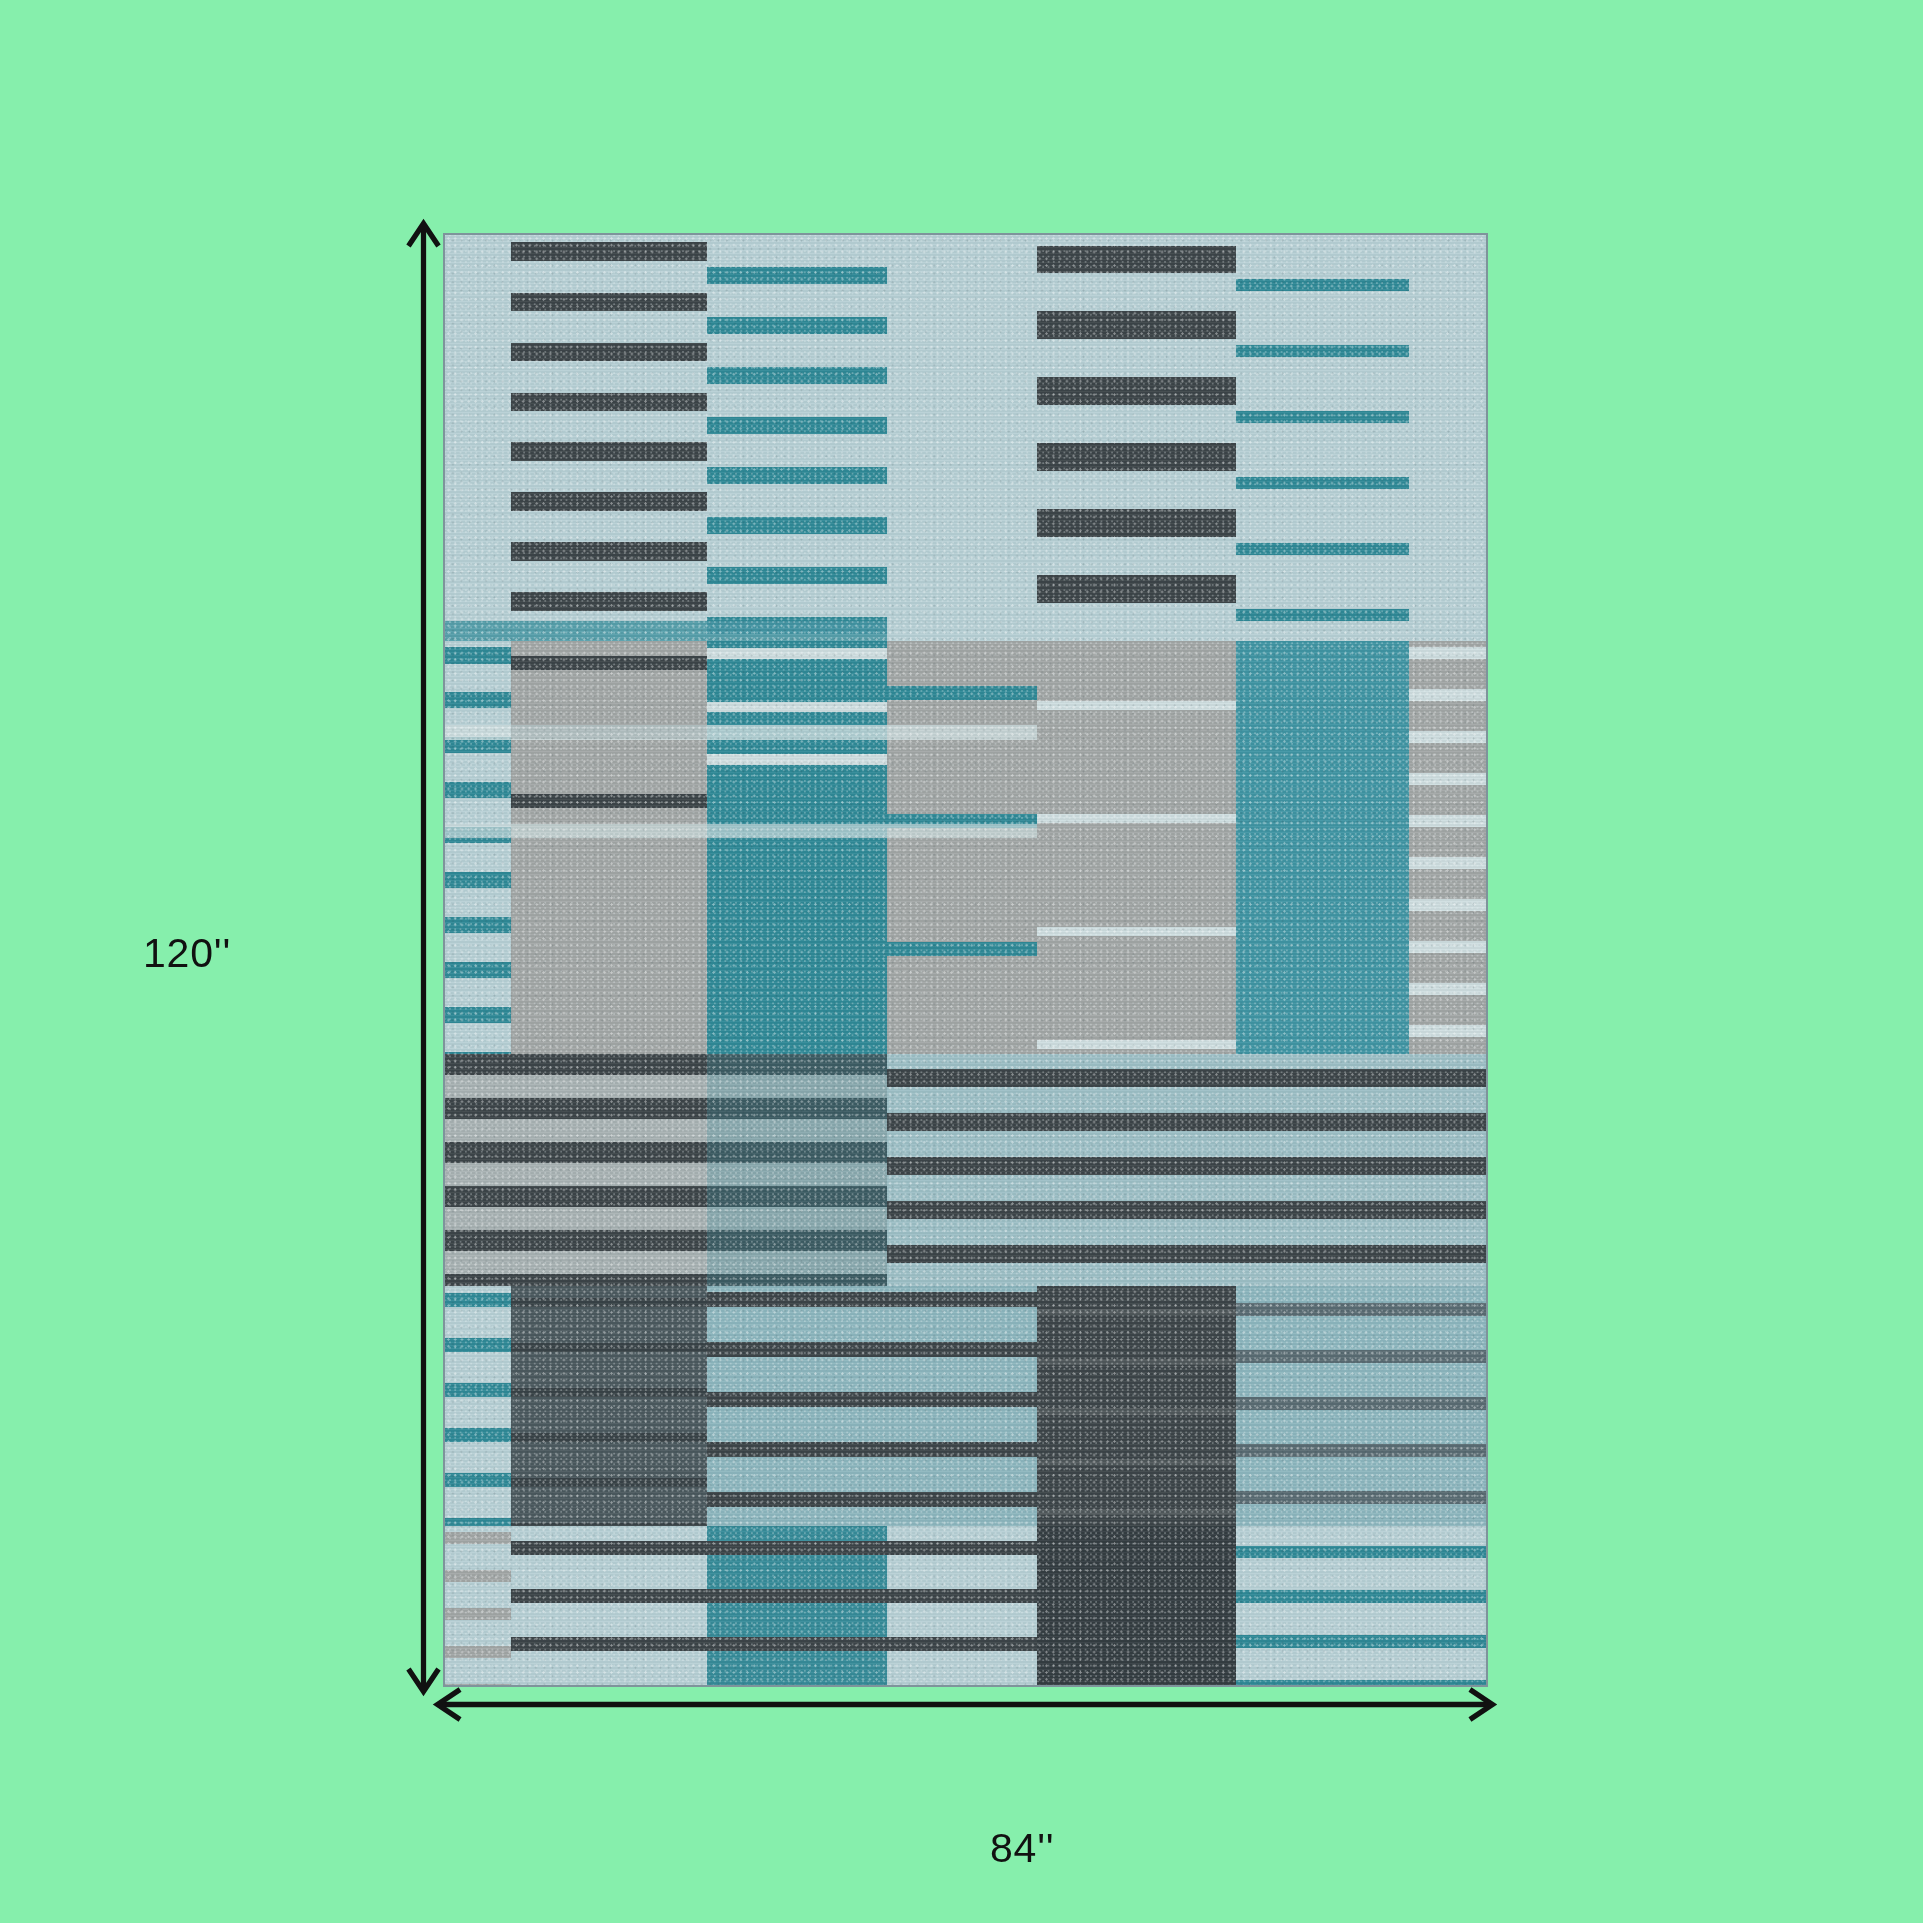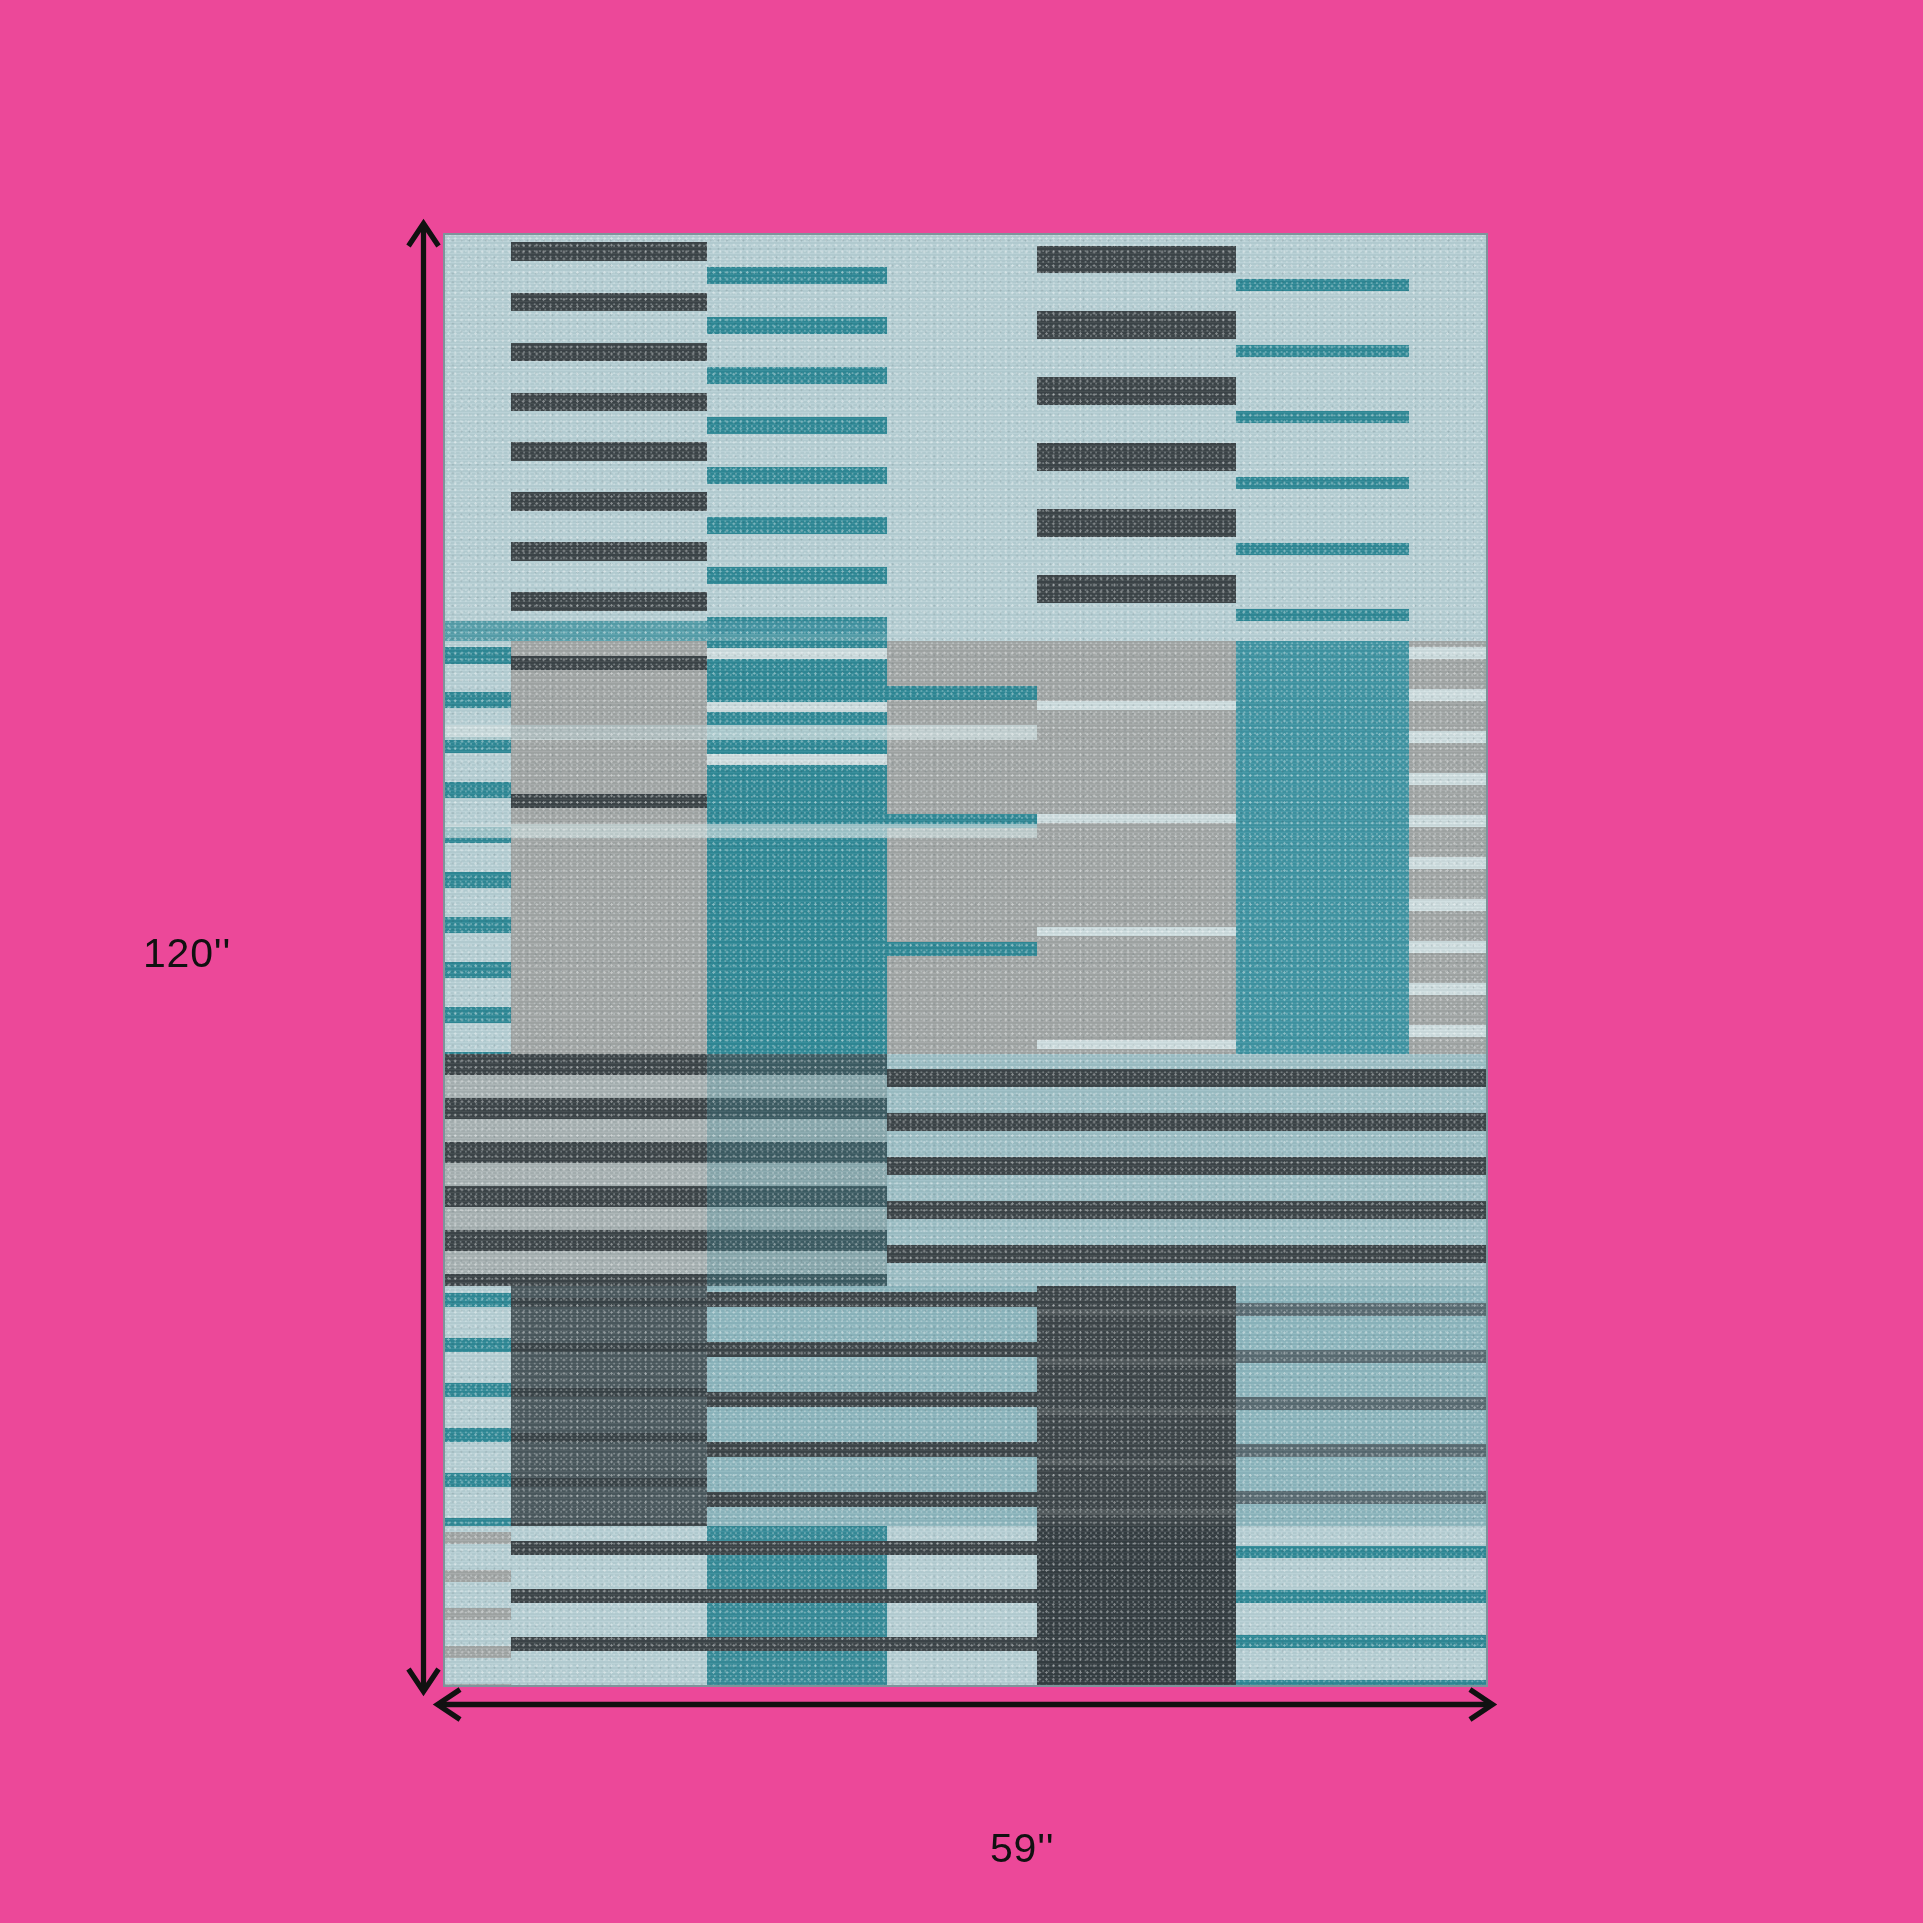--- a/index.html
+++ b/index.html
@@ -5,21 +5,21 @@
   html, body {
     margin: 0;
     padding: 0;
     background: #ffffff;
     font-family: "Liberation Sans", sans-serif;
   }
   #canvas {
     position: relative;
     width: 1924px;
     height: 1924px;
-    background: #ec4899;
+    background: #86efac;
     overflow: hidden;
   }
 
   
   #rug {
     position: absolute;
     left: 443px;
     top: 233px;
     width: 1045px;
     height: 1454px;
@@ -124,16 +124,16 @@
     <polyline points="3,1930 23,1960 43,1930"></polyline>
   </svg>
 
   <svg class="arrow-svg" style="left:433px; top:1687px;" width="1064" height="35" viewBox="0 0 1416 46">
     <line x1="8" y1="23" x2="1408" y2="23"></line>
     <polyline points="36,3 6,23 36,43"></polyline>
     <polyline points="1380,3 1410,23 1380,43"></polyline>
   </svg>
 
   <div class="dim-label" id="height-label">120''</div>
-  <div class="dim-label" id="width-label">59''</div>
+  <div class="dim-label" id="width-label">84''</div>
 
 </div>
 
 
 </body></html>

